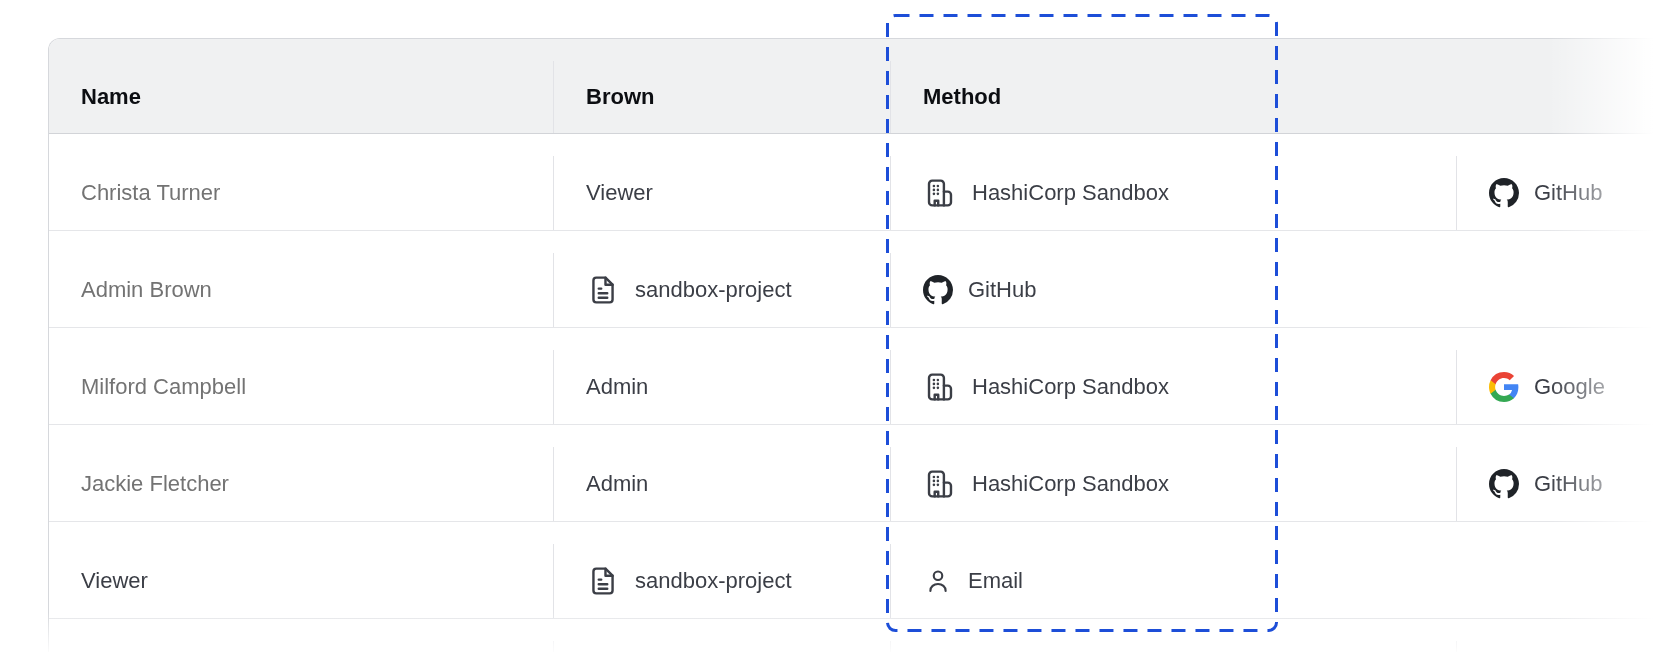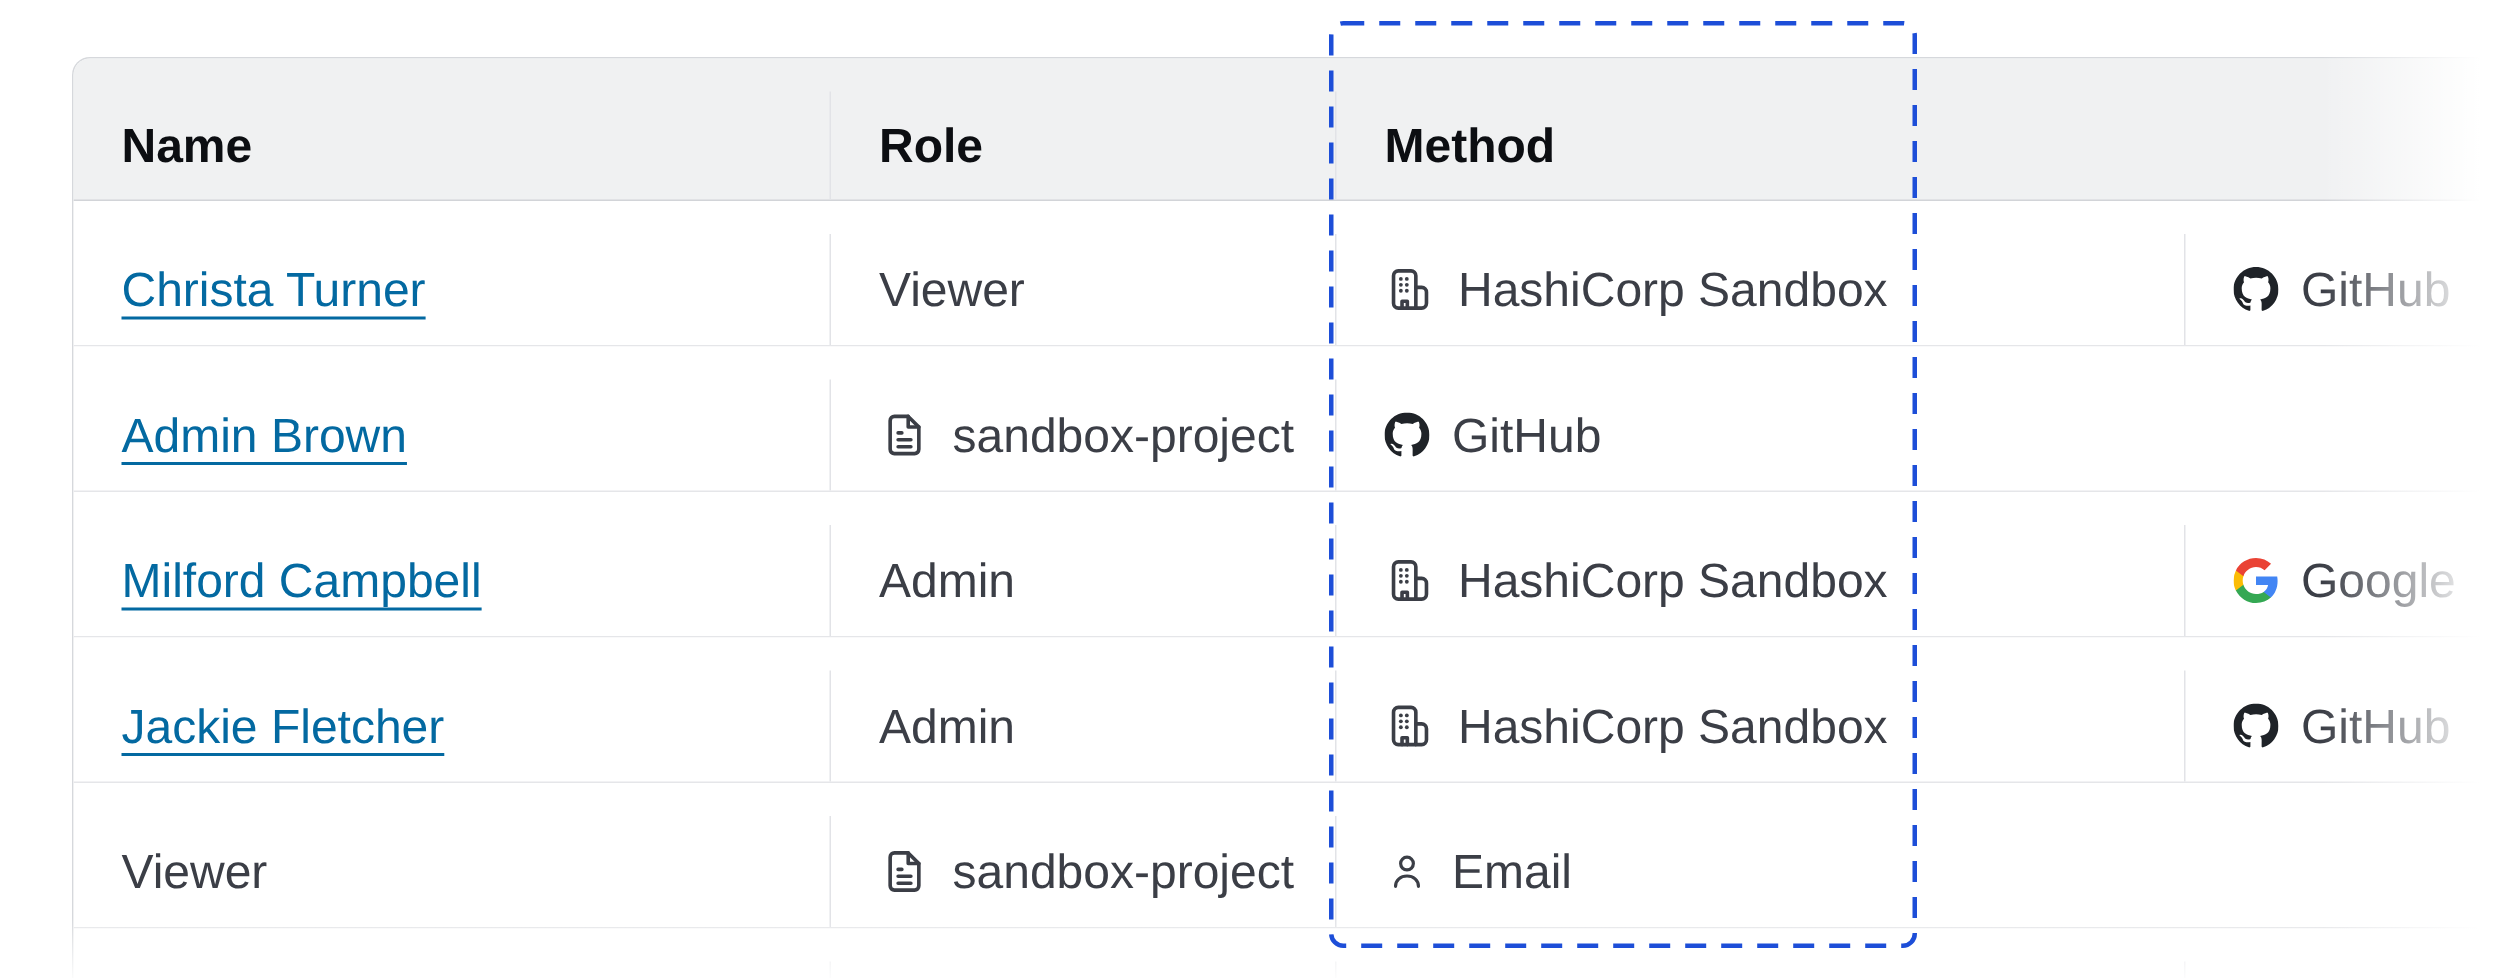--- a/index.html
+++ b/index.html
@@ -17,26 +17,26 @@
     align-items:stretch;
   }
   .header-row{
     height:94px;background:#f0f1f2;border-bottom:1px solid #d2d4d8;
   }
   .data-row{height:96px;border-bottom:1px solid #e5e6e9;background:#fff;}
   .partial-row{height:96px;background:#fff;}
   .cell{
     display:flex;align-items:center;gap:15px;
     padding:0 20px 0 32px;position:relative;min-width:0;white-space:nowrap;
-    font-size:32px;color:#3b3e46;margin-top:22px;
+    font-size:22px;color:#3b3e46;margin-top:22px;
   }
   .cell + .cell{border-left:1px solid #e2e3e7;}
   .header-row .cell{font-weight:700;color:#0c0e12;}
   .name-link{
-    color:#0369a1;text-decoration:underline;
+    color:#737373;
     text-underline-offset:7px;text-decoration-thickness:2px;cursor:pointer;
   }
   .icon-slot{display:flex;align-items:center;}
   .icon-slot svg{display:none;}
   .icon-slot[data-icon="org-building-icon"] svg.i-building{display:block;}
   .icon-slot[data-icon="file-text-icon"]   svg.i-file{display:block;}
   .icon-slot[data-icon="github-icon"]      svg.i-github{display:block;}
   .icon-slot[data-icon="google-icon"]      svg.i-google{display:block;}
   .icon-slot[data-icon="person-icon"]      svg.i-person{display:block;}
   .cell-scope  .icon-slot svg{width:34px;height:34px;}
@@ -95,21 +95,21 @@
   </defs>
 </svg>
 
 <div class="table-wrap">
 
   <div class="grid-row header-row">
     <div class="cell">
         <span>Name</span>
       </div>
     <div class="cell">
-        <span>Role</span>
+        <span>Brown</span>
       </div>
     <div class="cell">
         <span>Method</span>
       </div>
   </div>
 
   <div class="grid-row data-row">
     <div class="cell cell-name">
       <a class="name-link">Christa Turner</a>
     </div>

